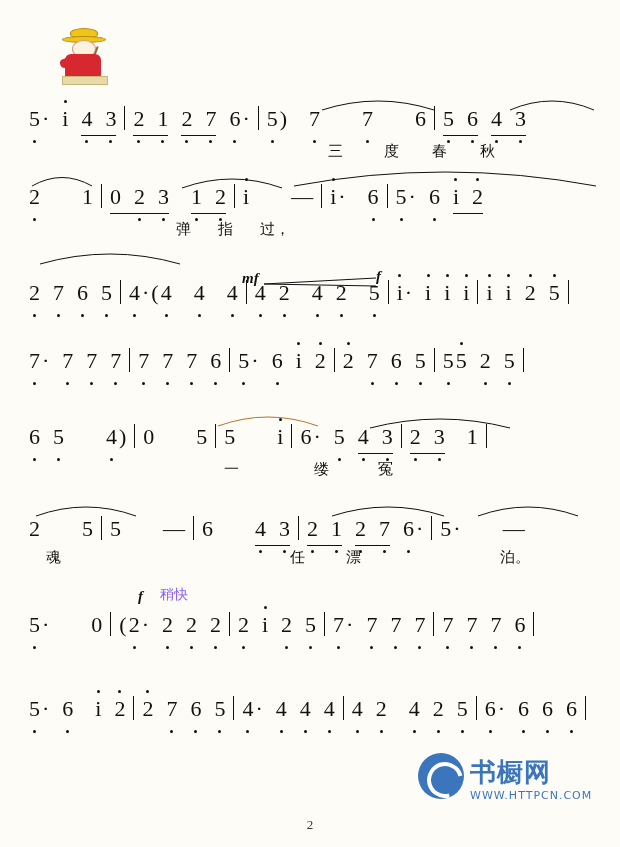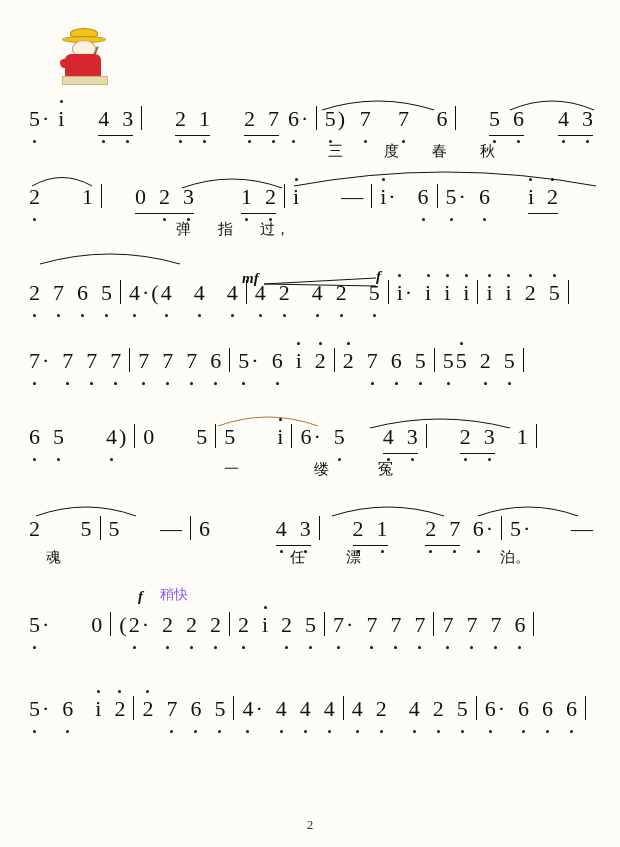--- a/index.html
+++ b/index.html
@@ -64,21 +64,21 @@
     font-family:"Liberation Serif", serif;
     font-size:22px;
     color:#111;
     white-space:pre;
   }
   .n{
     position:relative;
     display:inline-block;
     padding:0 1px;
   }
-  .grp{position:relative;display:inline-block;margin-left:25px;}
+  .grp{position:relative;display:inline-block;}
   .grp.b1::after{content:"";position:absolute;left:1px;right:1px;bottom:-4px;height:1px;background:#111;}
   .dotabove{position:relative;}
   .dotabove::before{
     content:"";position:absolute;left:50%;margin-left:-1.5px;top:-6px;
     width:3px;height:3px;border-radius:50%;background:#111;
   }
   .dotbelow{position:relative;}
   .dotbelow::after{
     content:"";position:absolute;left:50%;margin-left:-1.5px;bottom:-11px;
     width:3px;height:3px;border-radius:50%;background:#111;
@@ -331,15 +331,20 @@
         <span class="bar"></span>
         <span class="n dotbelow">4</span><span class="sp"></span><span class="n dotbelow">2</span><span class="spw"></span><span class="n dotbelow">4</span><span class="sp"></span><span class="n dotbelow">2</span><span class="sp"></span><span class="n dotbelow">5</span>
         <span class="bar"></span>
         <span class="n dotbelow">6</span><span class="n">·</span><span class="sp"></span><span class="n dotbelow">6</span><span class="sp"></span><span class="n dotbelow">6</span><span class="sp"></span><span class="n dotbelow">6</span>
         <span class="bar"></span>
       </div>
     </div>
 
   </div>
 
+  <div class="watermark">
+    <div class="wm-circle"></div>
+    <div class="wm-text">书橱网</div>
+    <div class="wm-url">WWW.HTTPCN.COM</div>
+  </div>
 
   <div class="pagenum">2</div>
 </div>
 
 </body></html>

